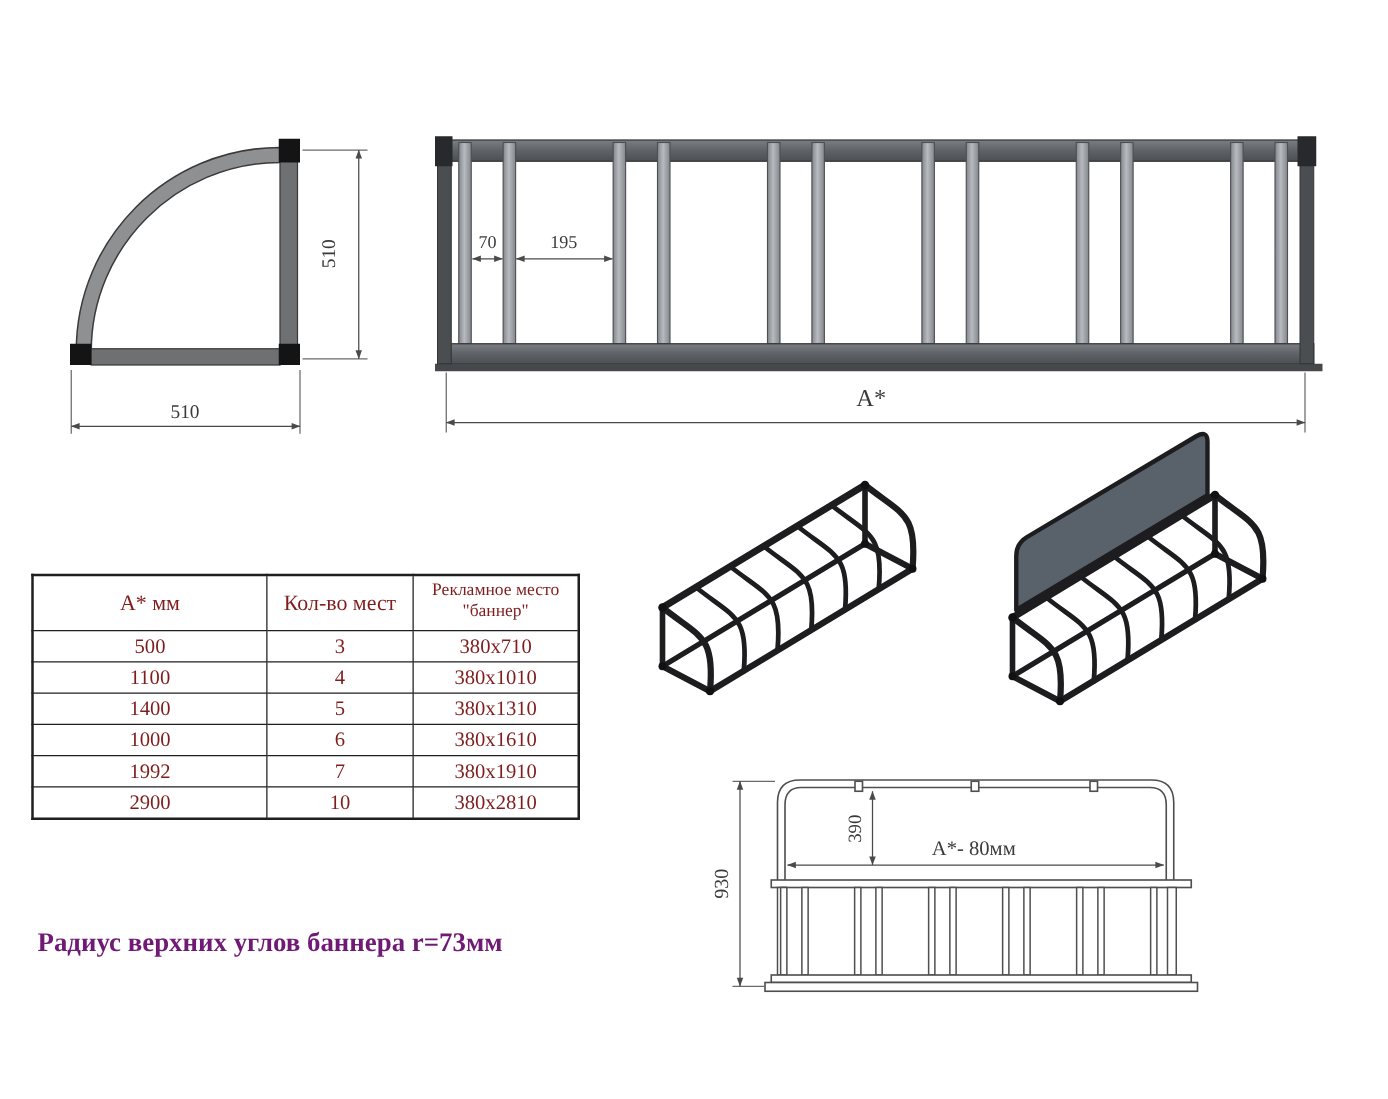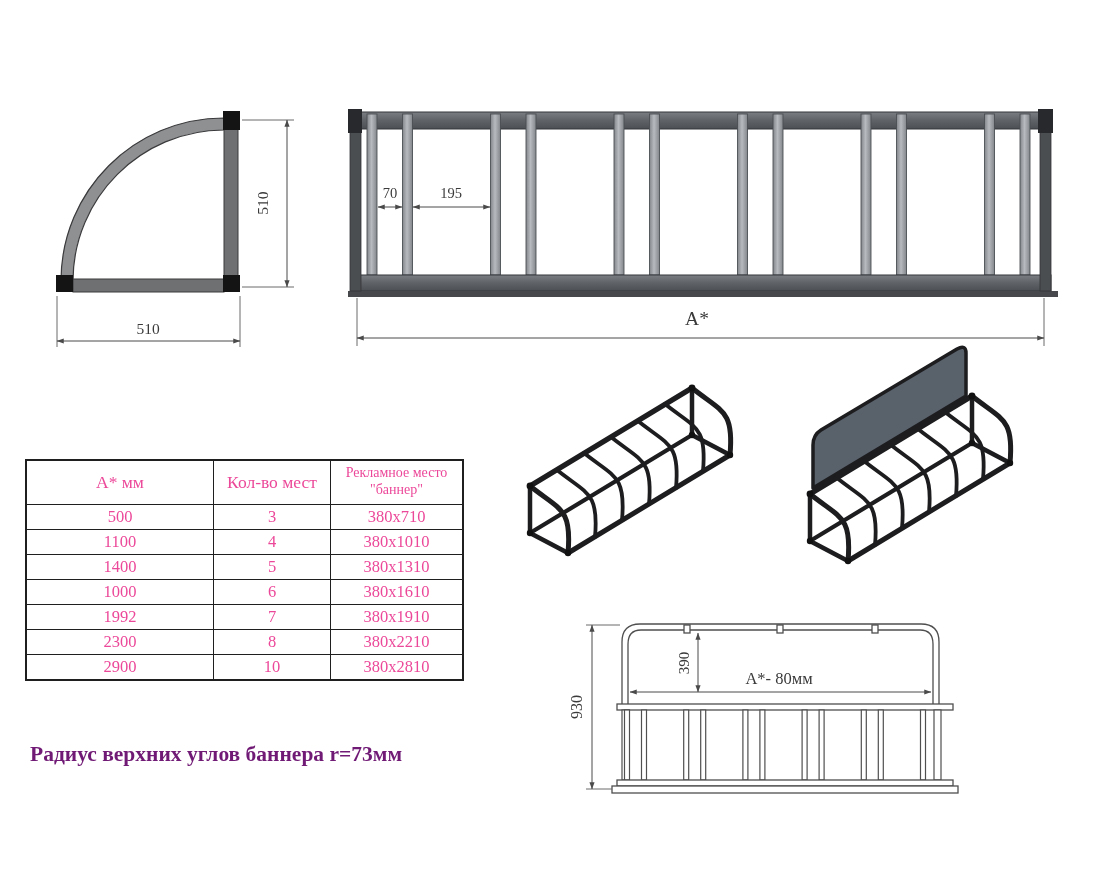--- a/index.html
+++ b/index.html
@@ -3,21 +3,21 @@
 <meta charset="utf-8">
 <style>
   html,body{margin:0;padding:0;background:#fff;}
   #page{position:relative;width:1110px;height:879px;background:#ffffff;overflow:hidden;
         font-family:"Liberation Serif", serif;}
   .abs{position:absolute;}
   svg text{font-family:"Liberation Serif", serif;fill:#3a3a3a;}
   
   #spec-table{border-collapse:collapse;border:2.4px solid #1f1f1f;background:#fff;}
   #spec-table td, #spec-table th{border:1.6px solid #1f1f1f;text-align:center;vertical-align:middle;
-        padding:0;font-weight:normal;color:#ec4899;}
+        padding:0;font-weight:normal;color:#7f1d1d;}
   #spec-table th{font-size:17.5px;}
   #spec-table td{font-size:16.5px;height:24px;}
   #spec-table tr.hdr{height:44px;}
   #spec-table th.small{font-size:14px;line-height:1.2;white-space:pre-line;}
   .c1{width:186px;} .c2{width:116px;} .c3{width:131px;}
   #note{position:absolute;left:30px;top:742px;font-size:21.5px;font-weight:bold;color:#701a75;
         font-family:"Liberation Serif", serif;}
 </style>
 </head>
 <body>
@@ -200,25 +200,20 @@
       <td>1000</td>
       <td>6</td>
       <td>380x1610</td>
     </tr>
     <tr>
       <td>1992</td>
       <td>7</td>
       <td>380x1910</td>
     </tr>
     <tr>
-      <td>2300</td>
-      <td>8</td>
-      <td>380x2210</td>
-    </tr>
-    <tr>
       <td>2900</td>
       <td>10</td>
       <td>380x2810</td>
     </tr>
   </tbody>
     </table>
 
   <div id="note">Радиус верхних углов баннера r=73мм</div>
 
   <svg class="abs" style="left:570px;top:608px" width="445" height="195" viewBox="0 0 445 195">

